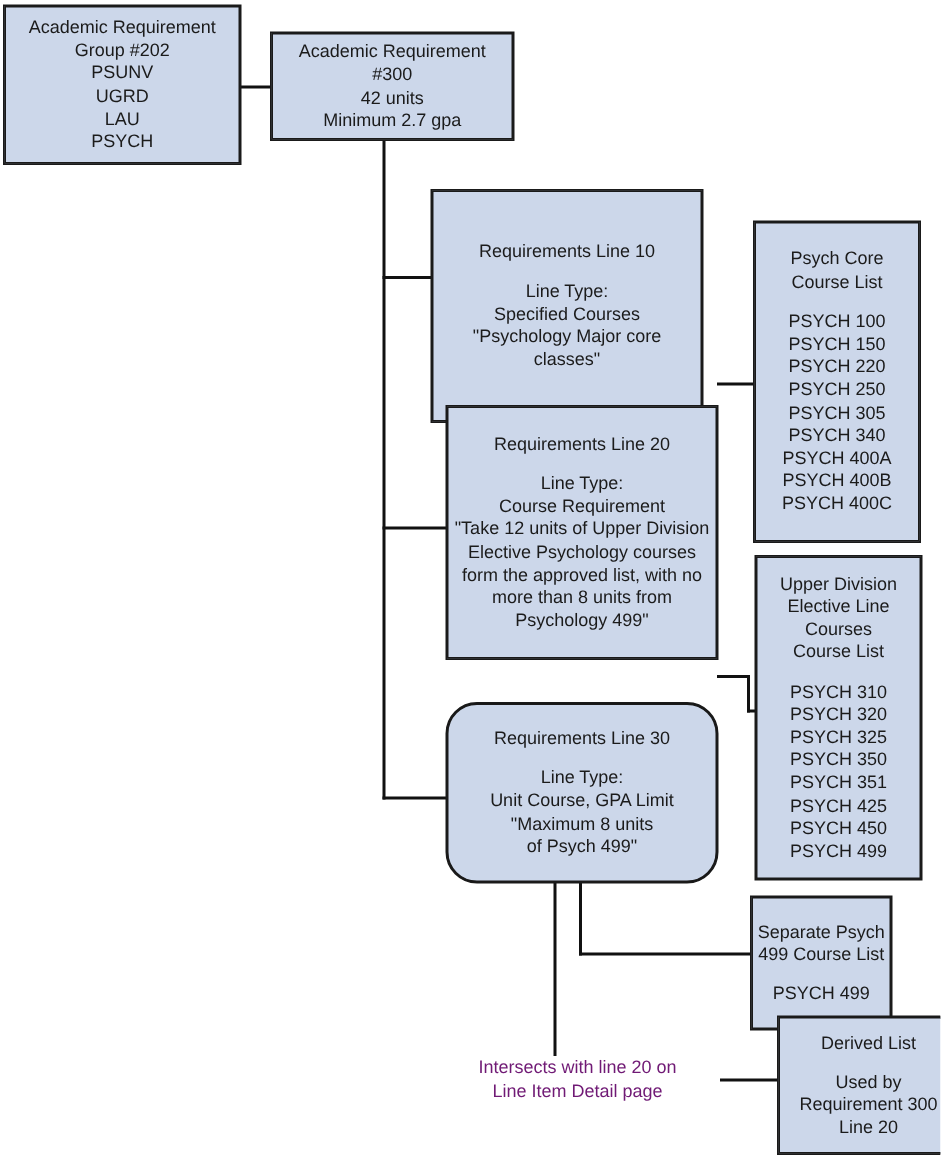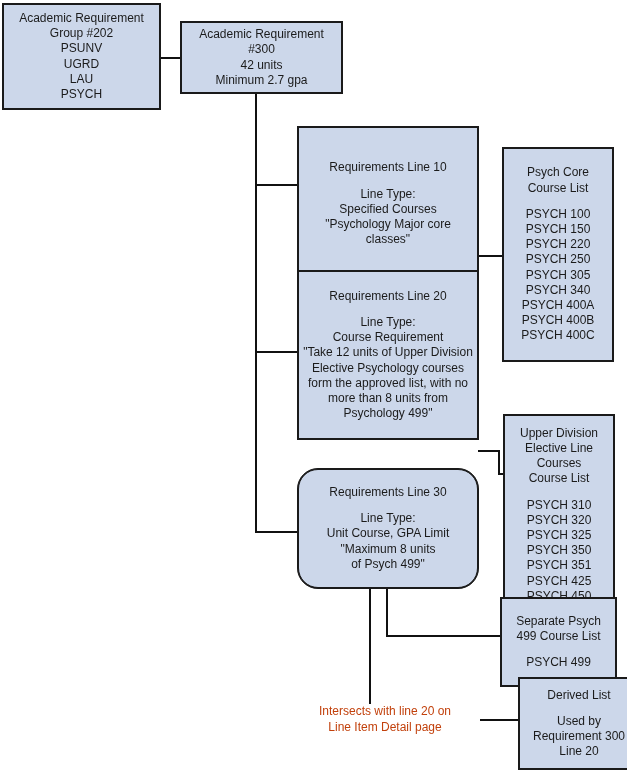--- a/index.html
+++ b/index.html
@@ -48,21 +48,21 @@
   .edge {
     position: absolute;
     background: #111111;
     z-index: 1;
   }
   .edge.h { height: 2px; }
   .edge.v { width: 2px; }
   .note {
     position: absolute;
     text-align: center;
-    color: #c2410c;
+    color: #701a75;
     font-size: 12px;
     line-height: 15.5px;
     z-index: 2;
     background: #ffffff;
   }
 </style>
 </head>
 <body>
 
 <div id="canvas">
@@ -97,21 +97,21 @@
     <span class="ln">PSYCH</span>
   </div>
 
   <div class="node" style="left:181px; top:22px; width:161px; height:71px;">
     <span class="ln">Academic Requirement</span>
     <span class="ln">#300</span>
     <span class="ln">42 units</span>
     <span class="ln">Minimum 2.7 gpa</span>
   </div>
 
-  <div class="node" style="left:298px; top:127px; width:180px; height:154px;">
+  <div class="node" style="left:288px; top:127px; width:180px; height:154px;">
     <span class="ln">Requirements Line 10</span>
     <span class="gap"></span>
     <span class="ln">Line Type:</span>
     <span class="ln">Specified Courses</span>
     <span class="ln" style="white-space:normal; width:150px;">"Psychology Major core classes"</span>
   </div>
 
   <div class="node" style="left:298px; top:271px; width:180px; height:168px;">
     <span class="ln">Requirements Line 20</span>
     <span class="gap"></span>
@@ -137,37 +137,37 @@
     <span class="ln">PSYCH 150</span>
     <span class="ln">PSYCH 220</span>
     <span class="ln">PSYCH 250</span>
     <span class="ln">PSYCH 305</span>
     <span class="ln">PSYCH 340</span>
     <span class="ln">PSYCH 400A</span>
     <span class="ln">PSYCH 400B</span>
     <span class="ln">PSYCH 400C</span>
   </div>
 
-  <div class="node" style="left:504px; top:371px; width:110px; height:215px;margin-top:44px;">
+  <div class="node" style="left:504px; top:371px; width:110px; height:215px;">
     <span class="ln">Upper Division</span>
     <span class="ln">Elective Line</span>
     <span class="ln">Courses</span>
     <span class="ln">Course List</span>
     <span class="gap"></span>
     <span class="ln">PSYCH 310</span>
     <span class="ln">PSYCH 320</span>
     <span class="ln">PSYCH 325</span>
     <span class="ln">PSYCH 350</span>
     <span class="ln">PSYCH 351</span>
     <span class="ln">PSYCH 425</span>
     <span class="ln">PSYCH 450</span>
     <span class="ln">PSYCH 499</span>
   </div>
 
-  <div class="node" style="left:501px; top:598px; width:115px; height:88px;">
+  <div class="node" style="left:501px; top:598px; width:93px; height:88px;">
     <span class="ln">Separate Psych</span>
     <span class="ln">499 Course List</span>
     <span class="gap"></span>
     <span class="ln">PSYCH 499</span>
   </div>
 
   <div class="node" style="left:519px; top:678px; width:120px; height:91px;">
     <span class="ln">Derived List</span>
     <span class="gap"></span>
     <span class="ln">Used by</span>

